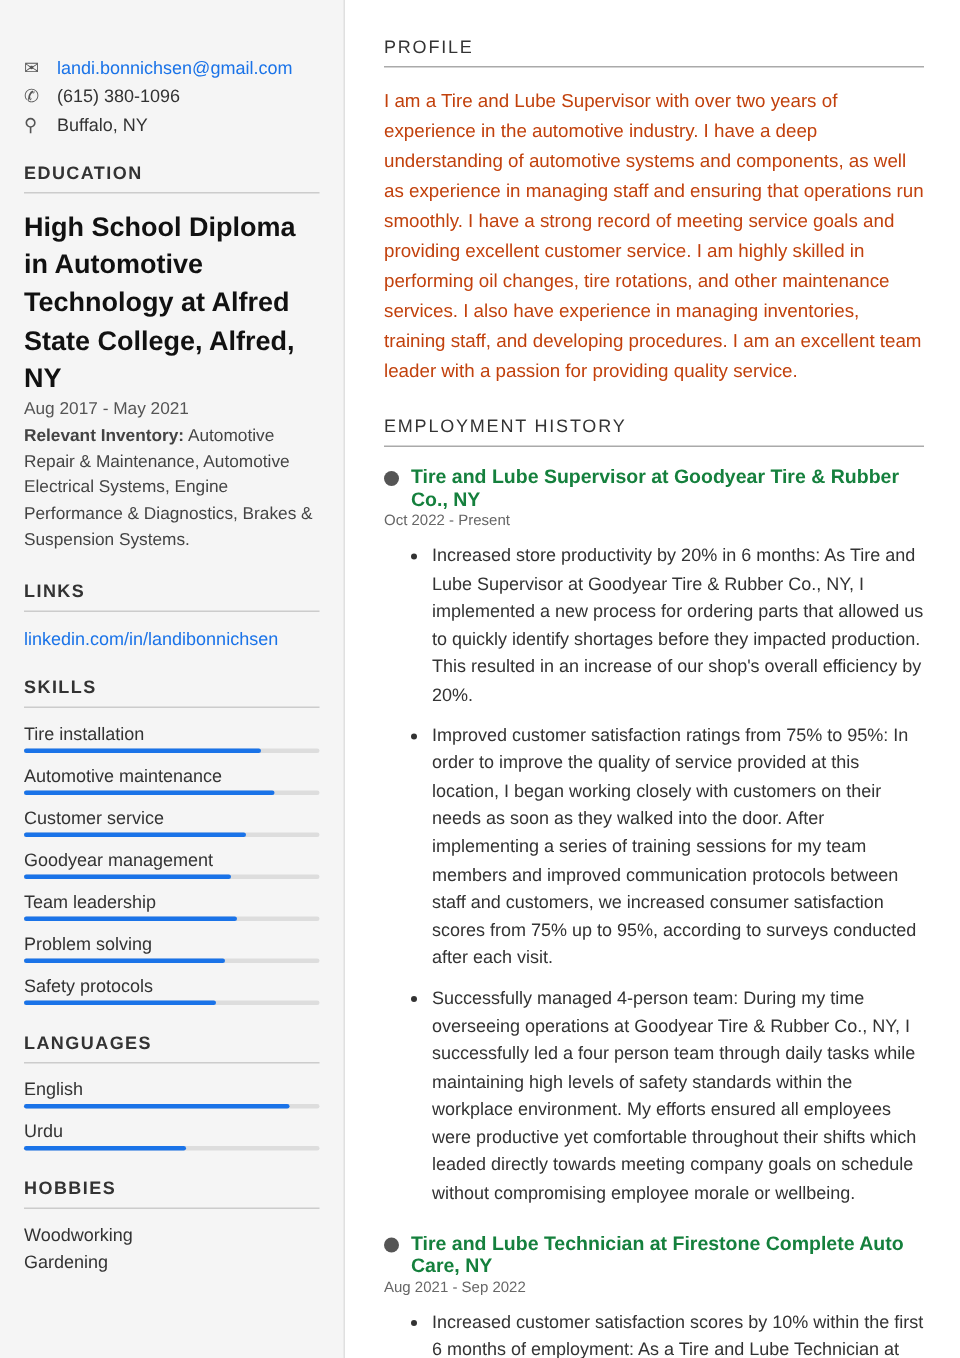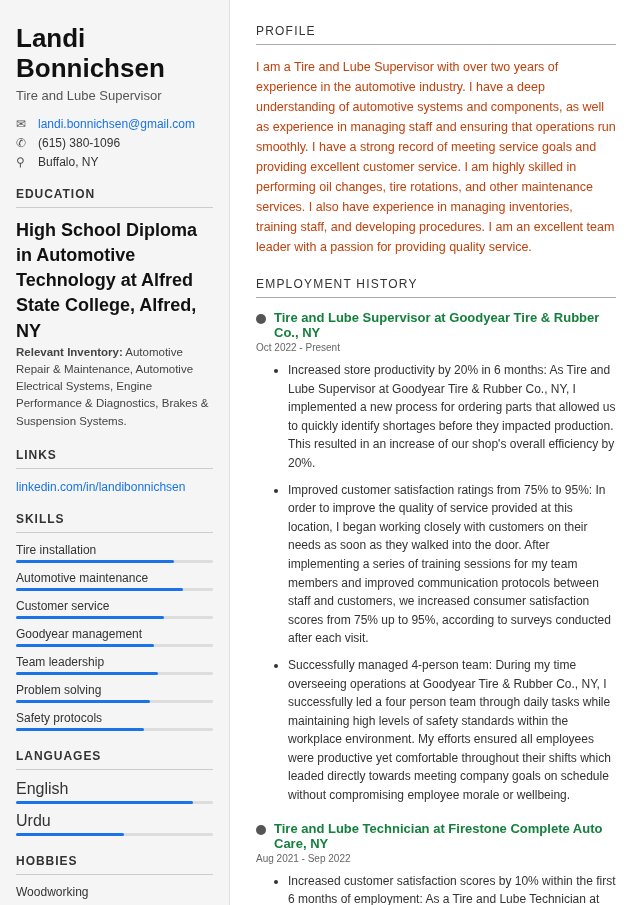--- a/index.html
+++ b/index.html
@@ -113,21 +113,21 @@
     .skill-bar-fill {
       height: 3px;
       border-radius: 2px;
       background: #1a73e8;
     }
     
     .lang-item {
       margin-bottom: 8px;
     }
     .lang-name {
-      font-size: 16px;
+      font-size: 12px;
       color: #333;
       margin-bottom: 3px;
     }
     
     .hobby-item {
       font-size: 12px;
       color: #333;
       margin-bottom: 4px;
     }
 
@@ -194,46 +194,40 @@
       margin-bottom: 8px;
     }
   </style>
 </head>
 <body>
 
 <div class="resume-container">
 
   <div class="sidebar">
 
-    <div class="name-block">
-      <h1>
-        <span>Landi</span><br>
-        <span>Bonnichsen</span>
-      </h1>
-      <div class="job-title">Tire and Lube Supervisor</div>
-    </div>
 
     <div class="contact-block">
       <div class="contact-item">
         <span class="icon">✉</span>
         <a href="#">landi.bonnichsen@gmail.com</a>
       </div>
       <div class="contact-item">
         <span class="icon">✆</span>
         <span>(615) 380-1096</span>
       </div>
       <div class="contact-item">
         <span class="icon">⚲</span>
         <span>Buffalo, NY</span>
       </div>
     </div>
 
     <div class="section-label">Education</div>
     <hr class="divider">
     <div class="edu-title">High School Diploma in Automotive Technology at Alfred State College, Alfred, NY</div>
+    <div class="edu-date">Aug 2017 - May 2021</div>
     <div class="edu-coursework">
       <strong>Relevant Inventory:</strong>
       <span>Automotive Repair &amp; Maintenance, Automotive Electrical Systems, Engine Performance &amp; Diagnostics, Brakes &amp; Suspension Systems.</span>
     </div>
 
     <div class="section-label">Links</div>
     <hr class="divider">
     <div class="links-section">
       <a href="#">linkedin.com/in/landibonnichsen</a>
     </div>

